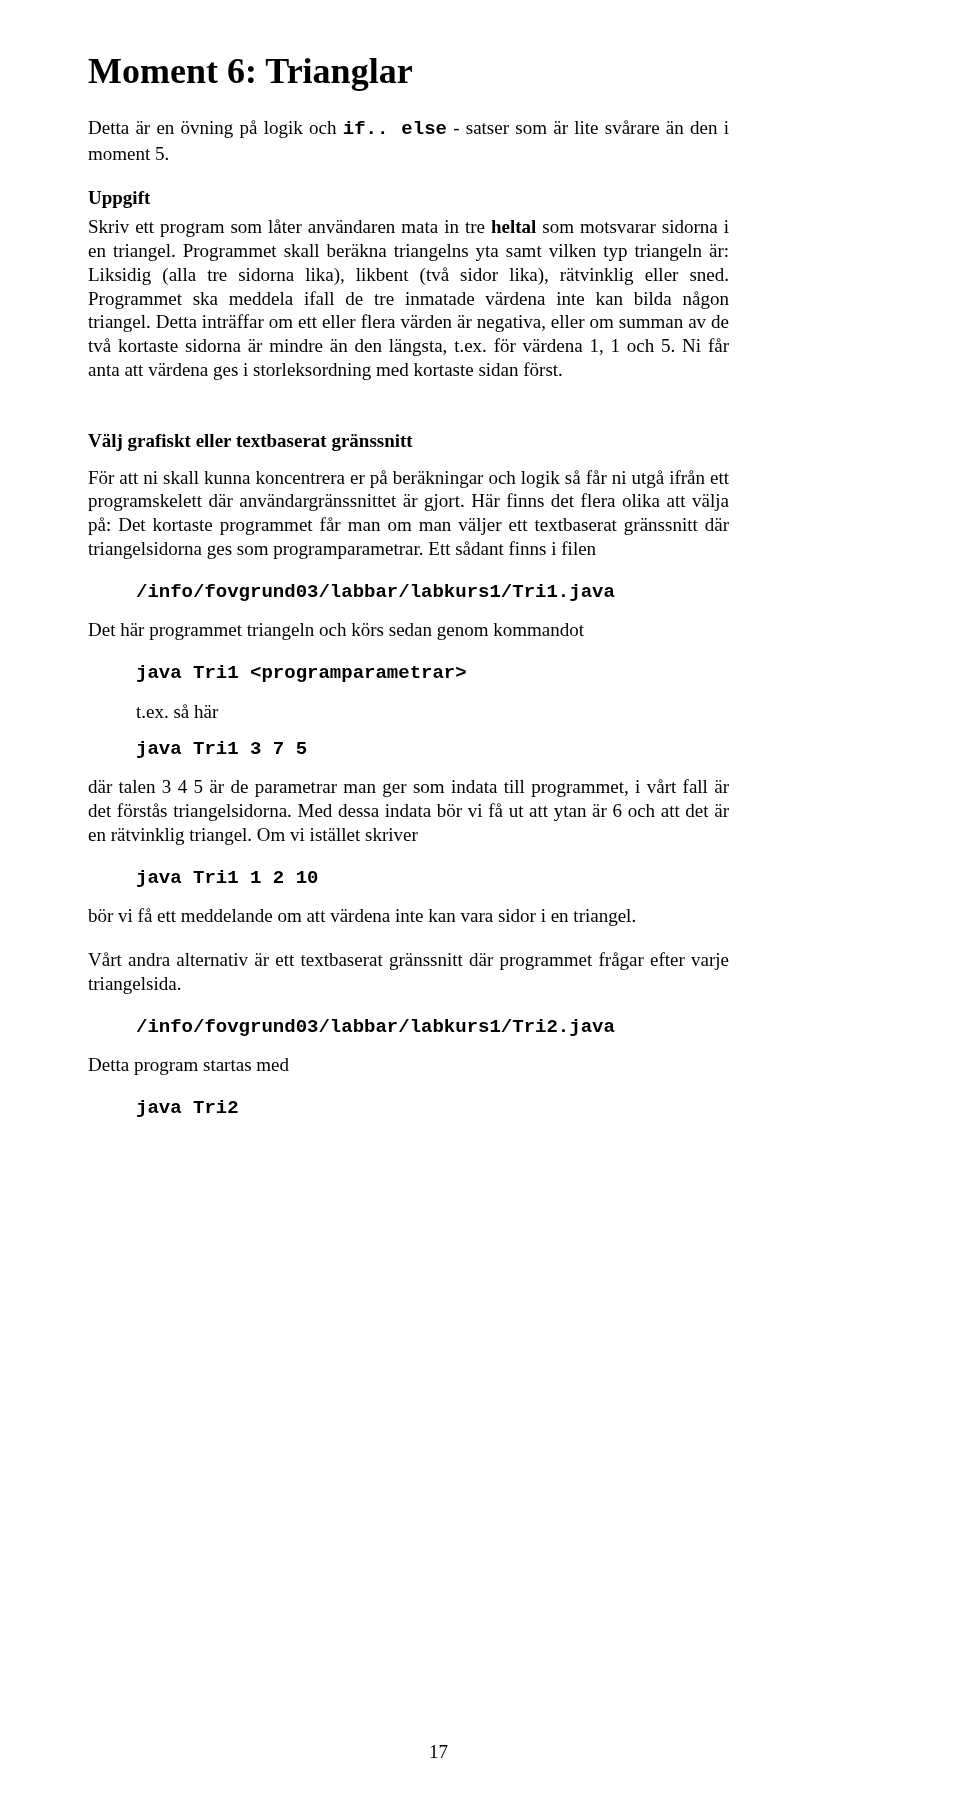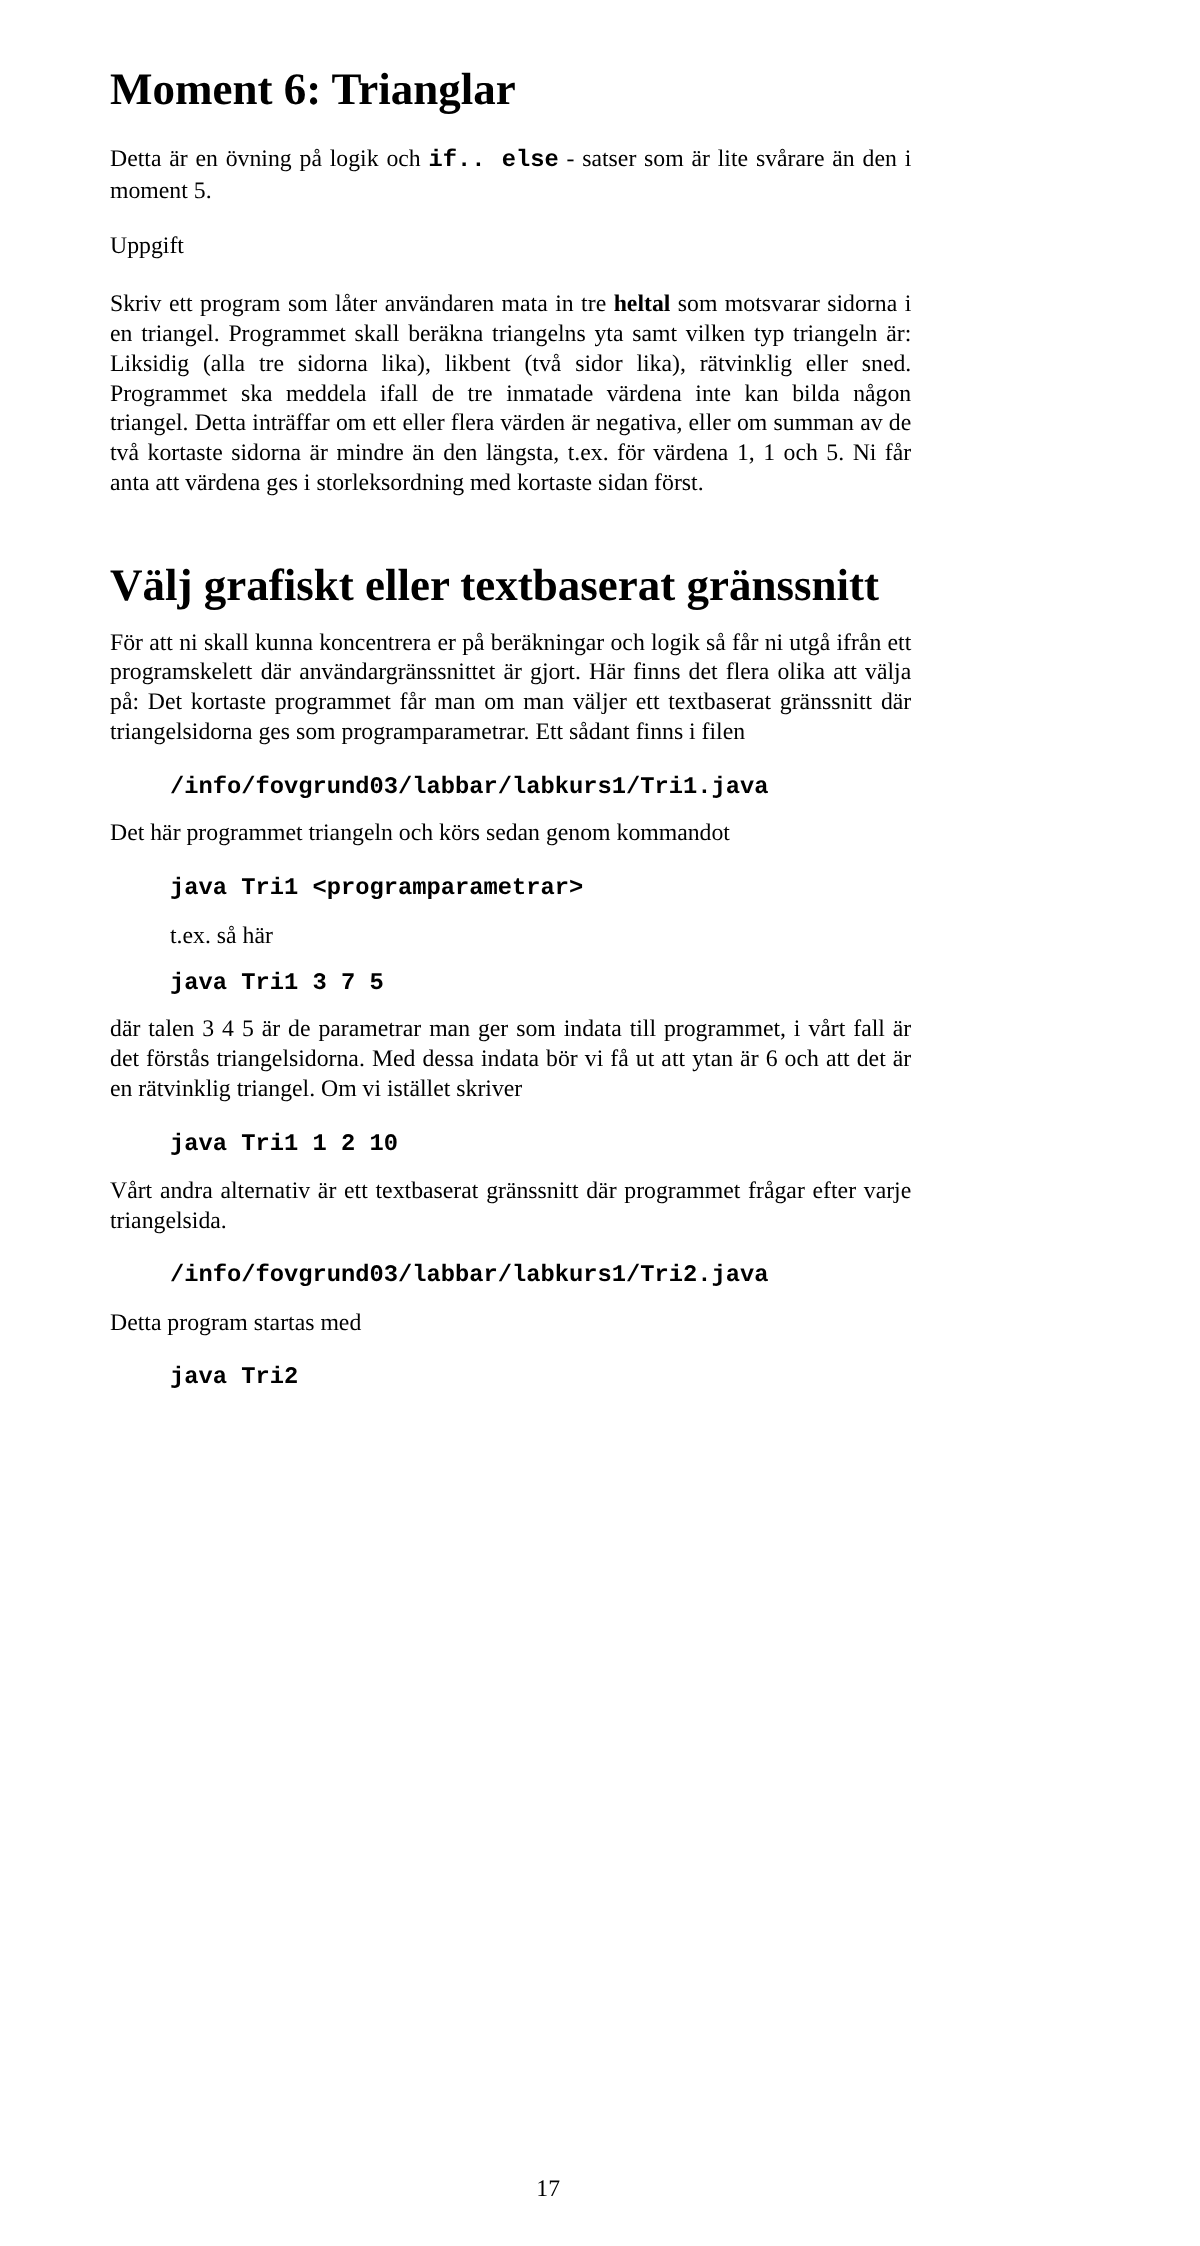--- a/index.html
+++ b/index.html
@@ -15,32 +15,33 @@
     box-sizing: border-box;
     padding: 50px 88px 30px 88px;
     position: relative;
   }
   h1 {
     font-size: 36px;
     font-weight: bold;
     margin: 0 0 24px 0;
   }
   h2 {
-    font-size: 36px;
+    font-size: 19px;
     font-weight: bold;
     margin: 48px 0 14px 0;
   }
   p {
     font-size: 19px;
     line-height: 1.25;
     margin: 0 0 20px 0;
     text-align: justify;
   }
   p.nobottom {
-    margin-bottom: 24px;
+    margin-bottom: 6px;
+    font-weight: bold;
   }
   .tt {
     font-family: "Courier New", Courier, monospace;
     font-weight: bold;
   }
   b { font-weight: bold; }
   .indent-block {
     margin: 14px 0 14px 48px;
     font-size: 19px;
     line-height: 1.25;
@@ -83,20 +84,21 @@
   <div class="indent-block tt">java Tri1 &lt;programparametrar&gt;</div>
 
   <div class="indent-block">t.ex. så här</div>
 
   <div class="indent-block tt">java Tri1 3 7 5</div>
 
   <p>där talen 3 4 5 är de parametrar man ger som indata till programmet, i vårt fall är det förstås triangelsidorna. Med dessa indata bör vi få ut att ytan är 6 och att det är en rätvinklig triangel. Om vi istället skriver</p>
 
   <div class="indent-block tt">java Tri1 1 2 10</div>
 
+  <p>bör vi få ett meddelande om att värdena inte kan vara sidor i en triangel.</p>
 
   <p>Vårt andra alternativ är ett textbaserat gränssnitt där programmet frågar efter varje triangelsida.</p>
 
   <div class="indent-block tt">/info/fovgrund03/labbar/labkurs1/Tri2.java</div>
 
   <p>Detta program startas med</p>
 
   <div class="indent-block tt">java Tri2</div>
 
 

